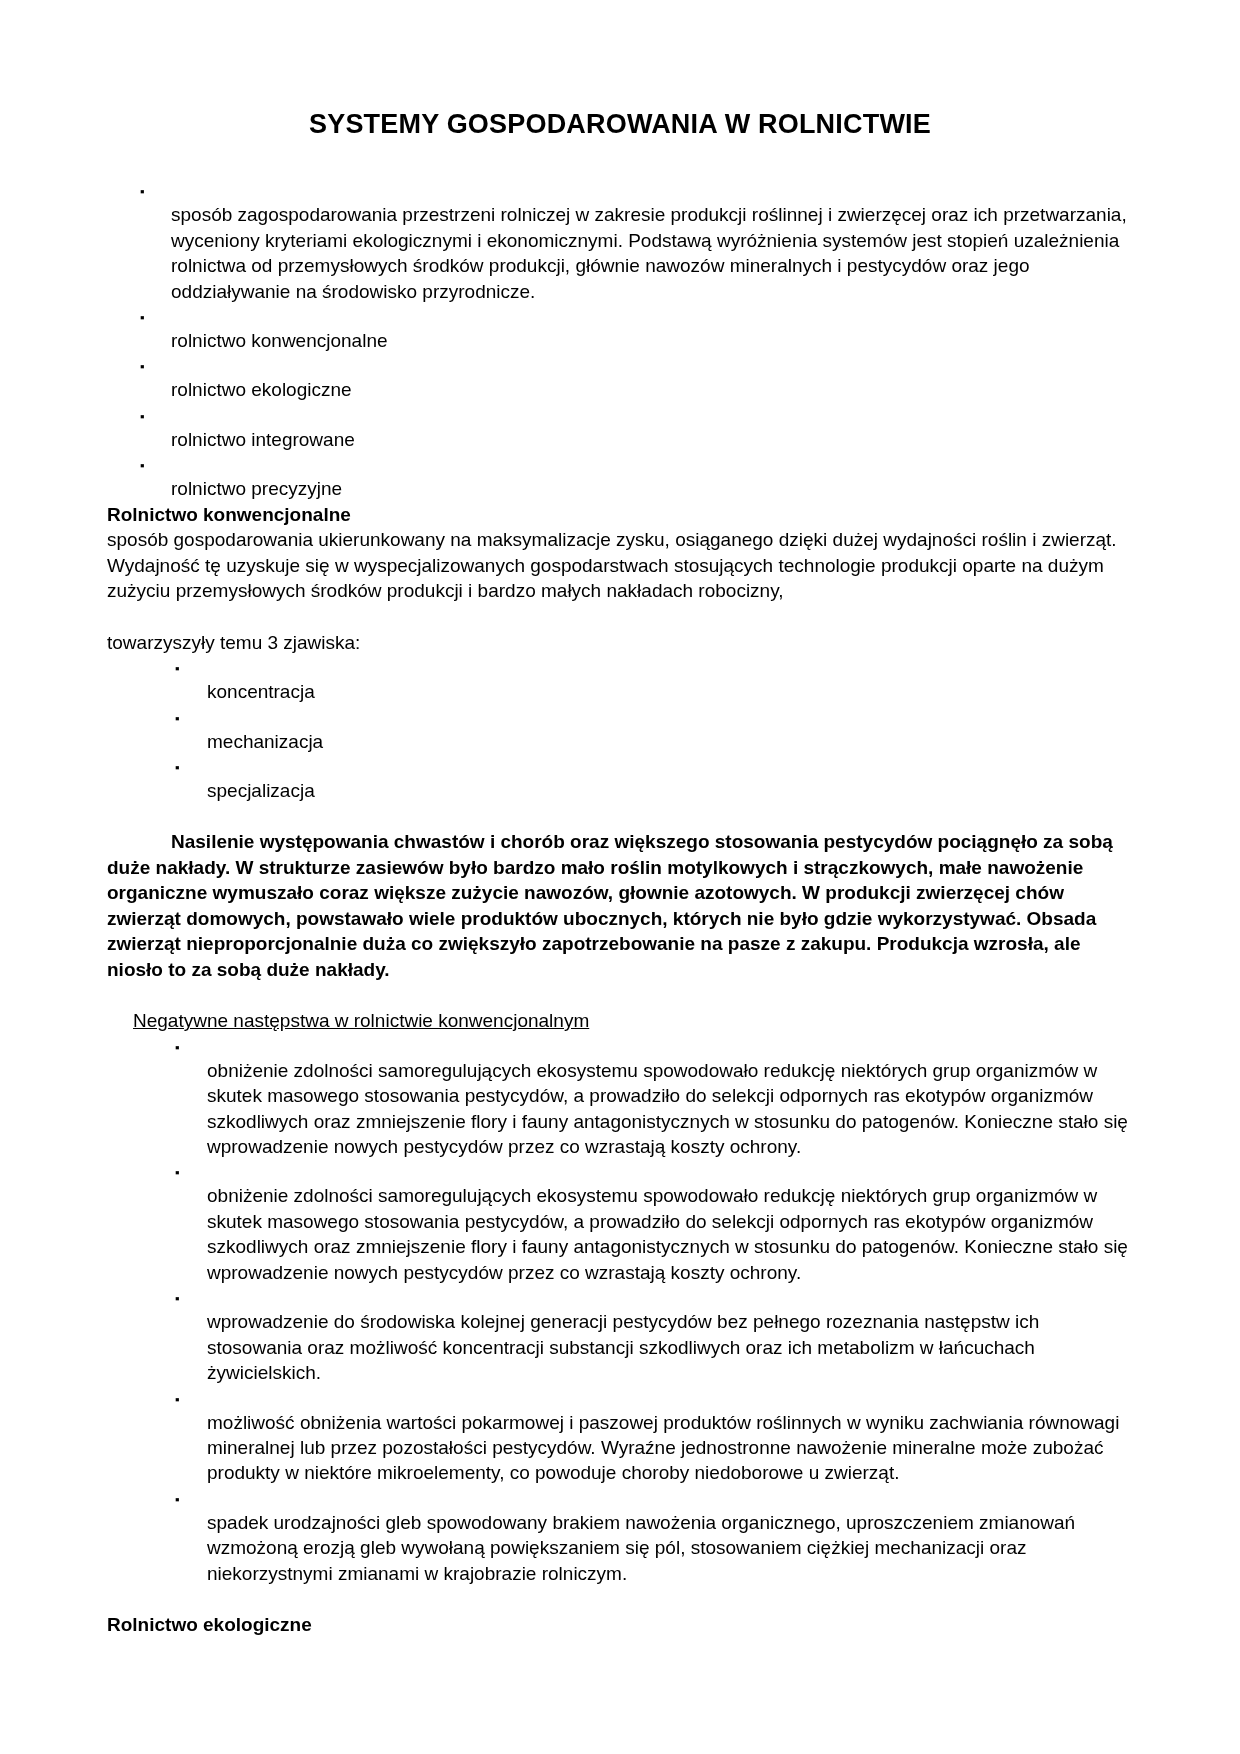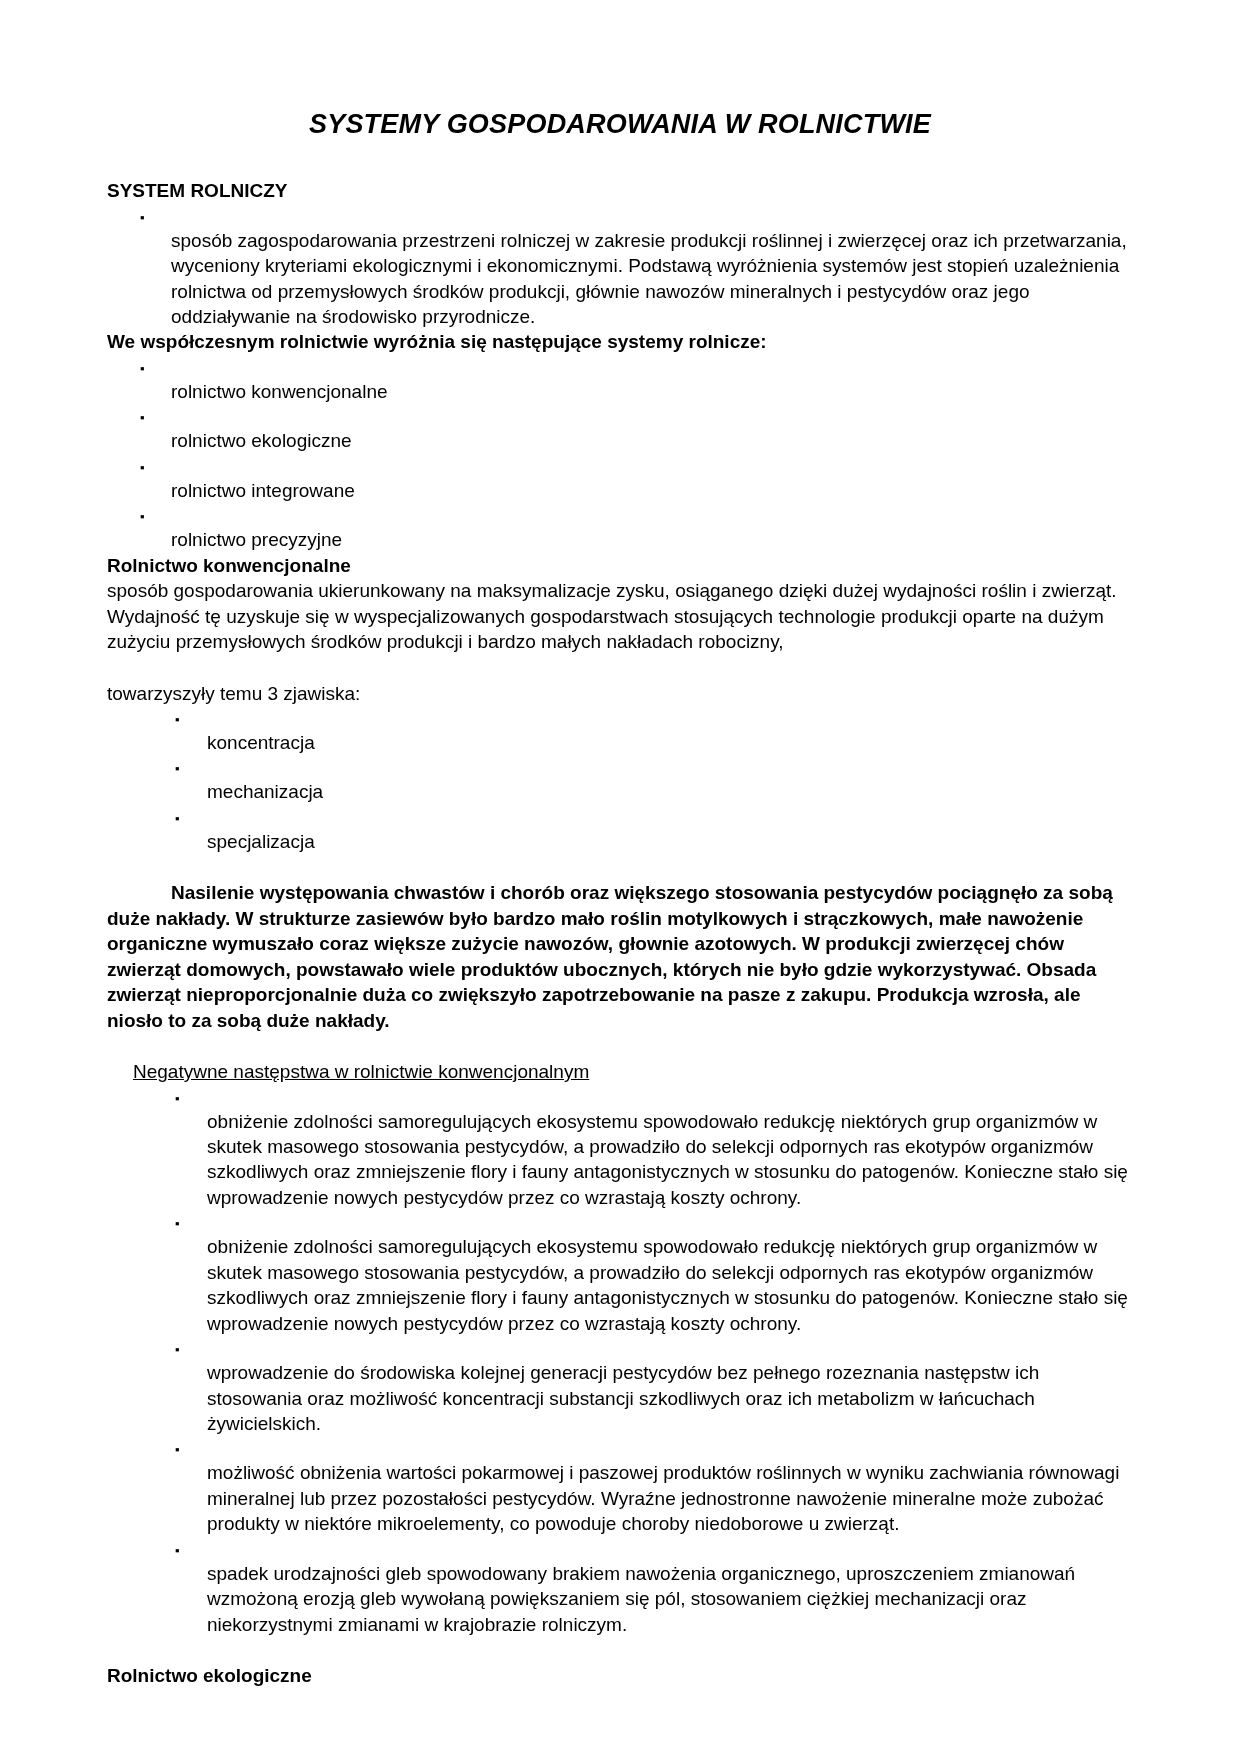--- a/index.html
+++ b/index.html
@@ -19,21 +19,20 @@
     font-size: 19px;
     line-height: 1.34;
     color: #000000;
   }
   .title {
     font-size: 27px;
     font-weight: bold;
     text-align: center;
     margin: 0 0 36px 0;
     letter-spacing: 0.2px;
-    font-style: italic;
   }
   .para {
     margin: 0;
   }
   .bold { font-weight: bold; }
   .underlined { text-decoration: underline; margin-left: 26px; }
   .indent-first { text-indent: 64px; font-weight: bold; }
   .bullet {
     display: flex;
     align-items: flex-start;
@@ -52,28 +51,26 @@
   .bullet .bt { flex: 1 1 auto; margin-top: 24px; }
   .spacer { height: 26px; }
 </style>
 </head>
 <body>
 
 <div class="page">
 
   <h1 class="title">SYSTEMY GOSPODAROWANIA W ROLNICTWIE</h1>
 
-  <p class="para bold">SYSTEM ROLNICZY</p>
 
   <div class="bullet l1">
     <span class="mk">▪</span>
     <span class="bt">sposób zagospodarowania przestrzeni rolniczej w zakresie produkcji roślinnej i zwierzęcej oraz ich przetwarzania, wyceniony kryteriami ekologicznymi i ekonomicznymi. Podstawą wyróżnienia systemów jest stopień uzależnienia rolnictwa od przemysłowych środków produkcji, głównie nawozów mineralnych i pestycydów oraz jego oddziaływanie na środowisko przyrodnicze.</span>
   </div>
 
-  <p class="para bold">We współczesnym rolnictwie wyróżnia się następujące systemy rolnicze:</p>
 
   <div class="bullet l1">
     <span class="mk">▪</span>
     <span class="bt">rolnictwo konwencjonalne</span>
   </div>
   <div class="bullet l1">
     <span class="mk">▪</span>
     <span class="bt">rolnictwo ekologiczne</span>
   </div>
   <div class="bullet l1">

